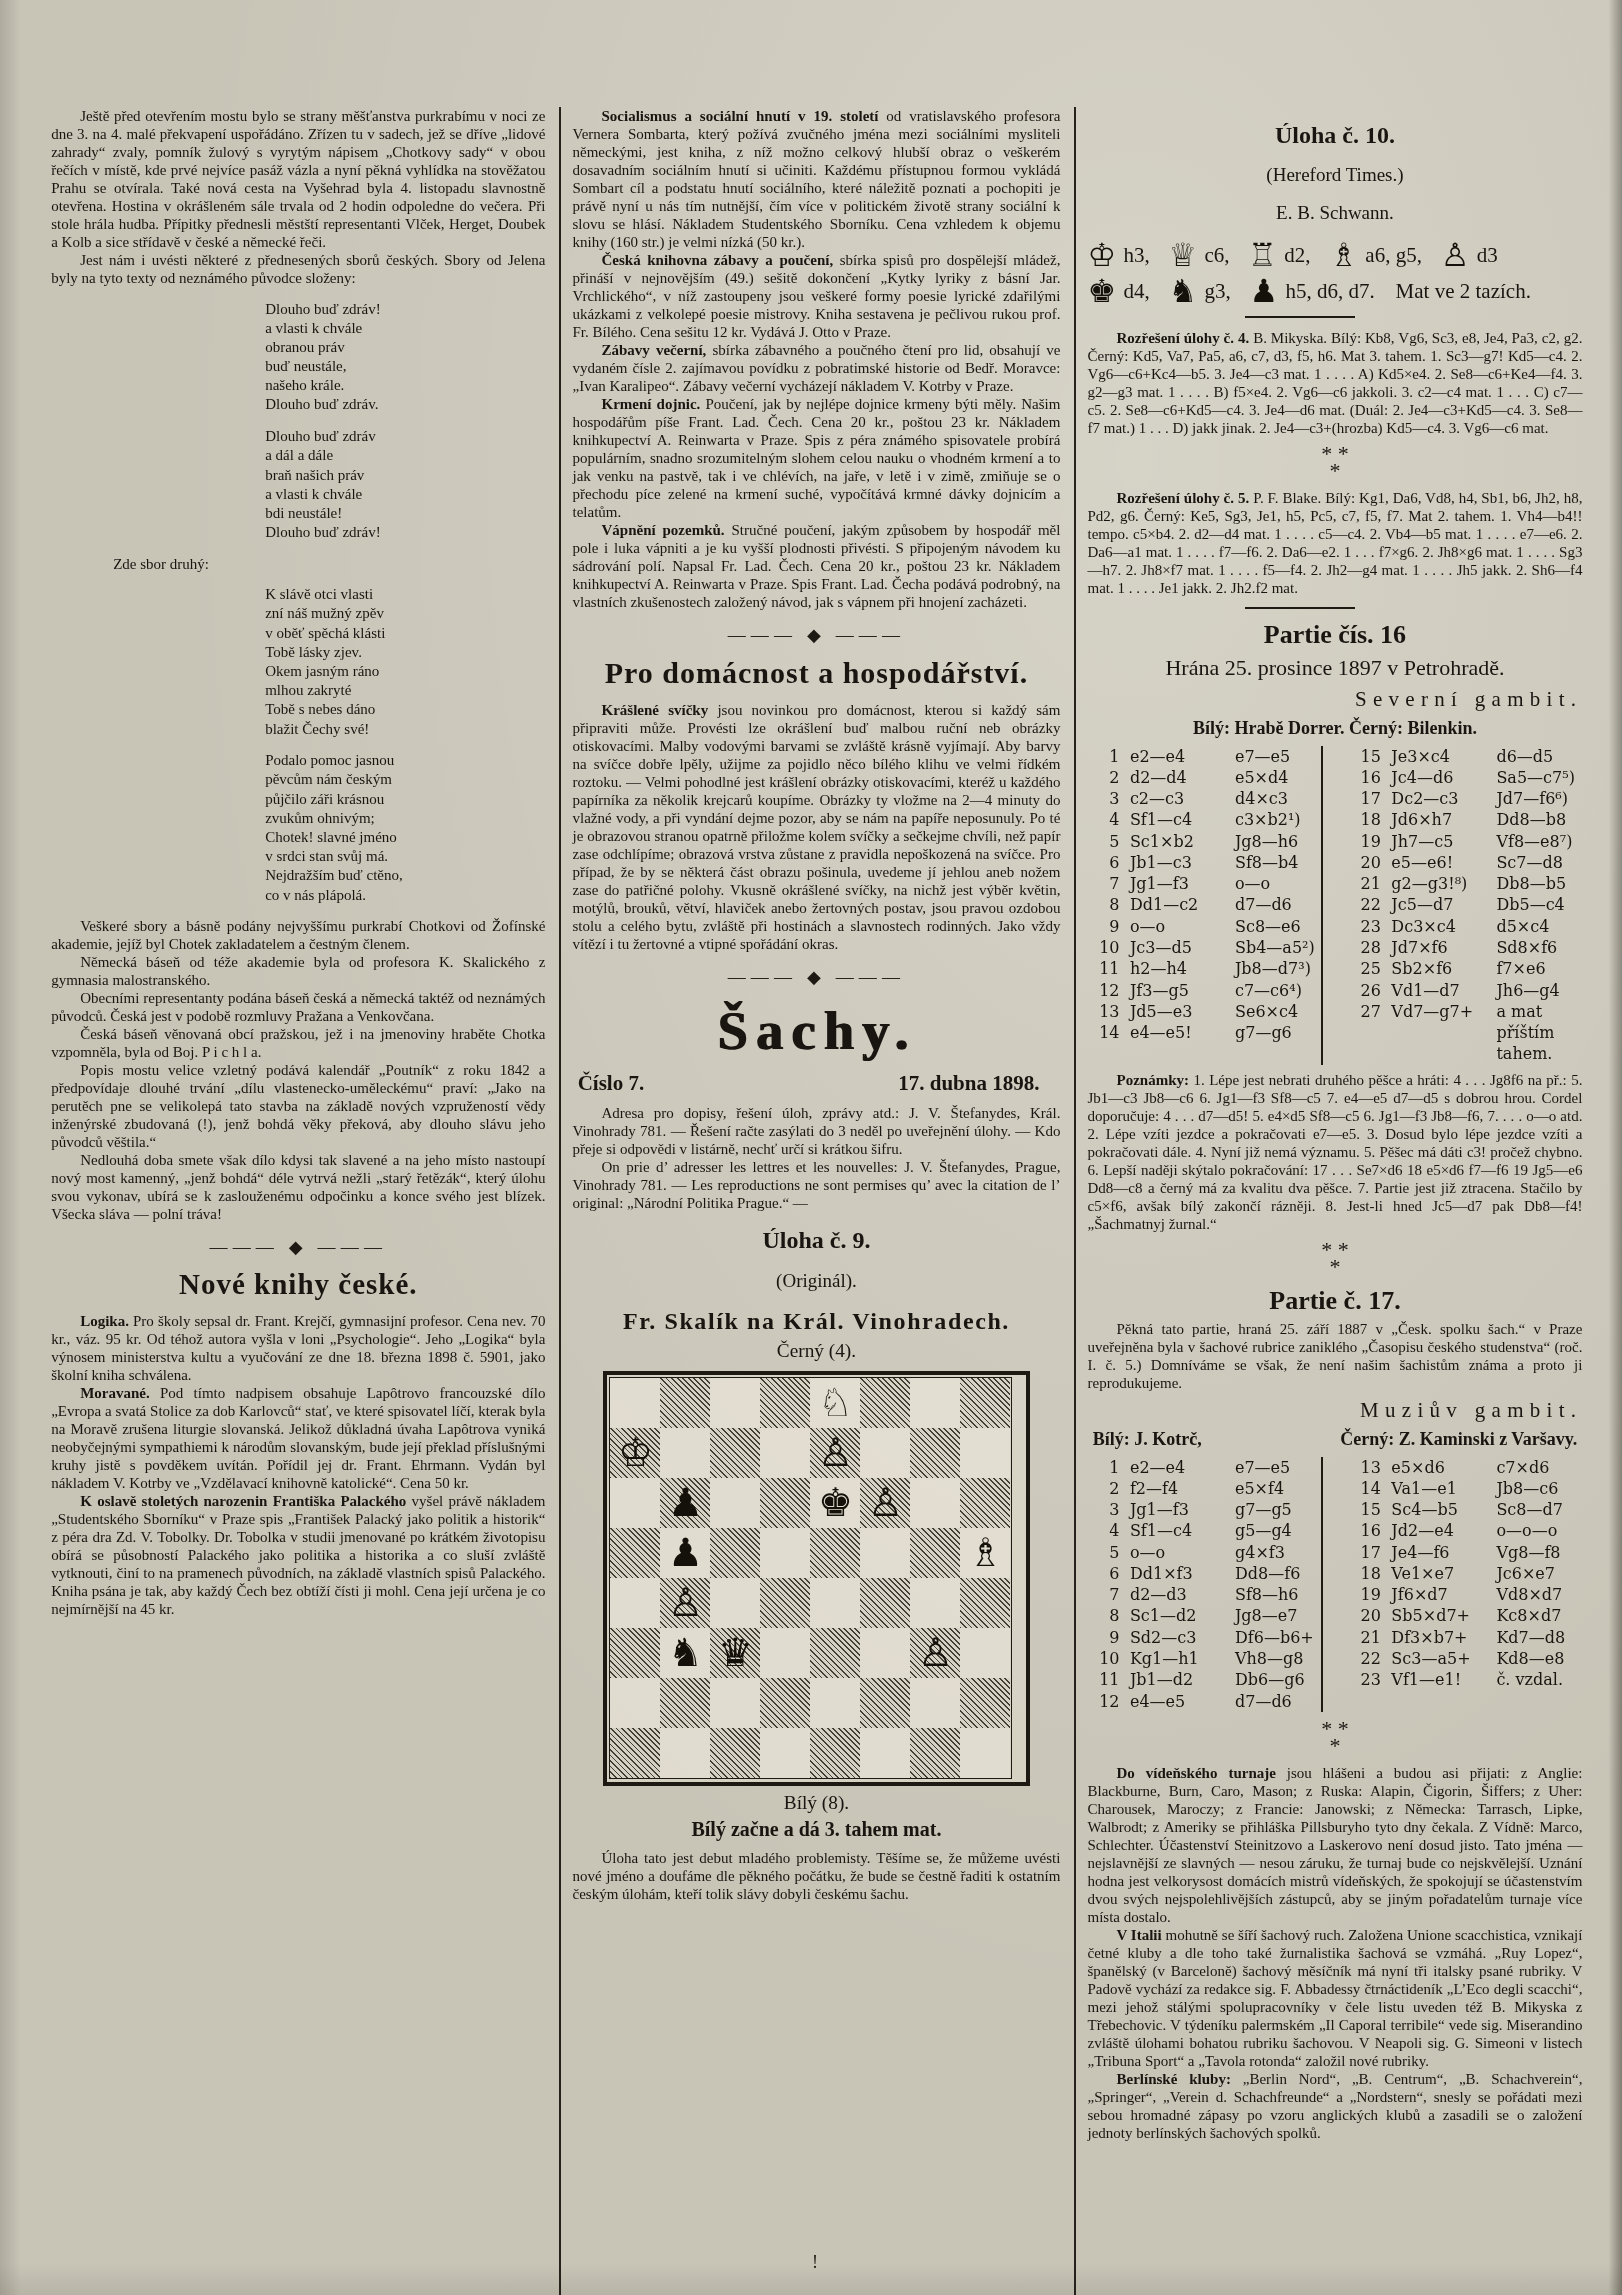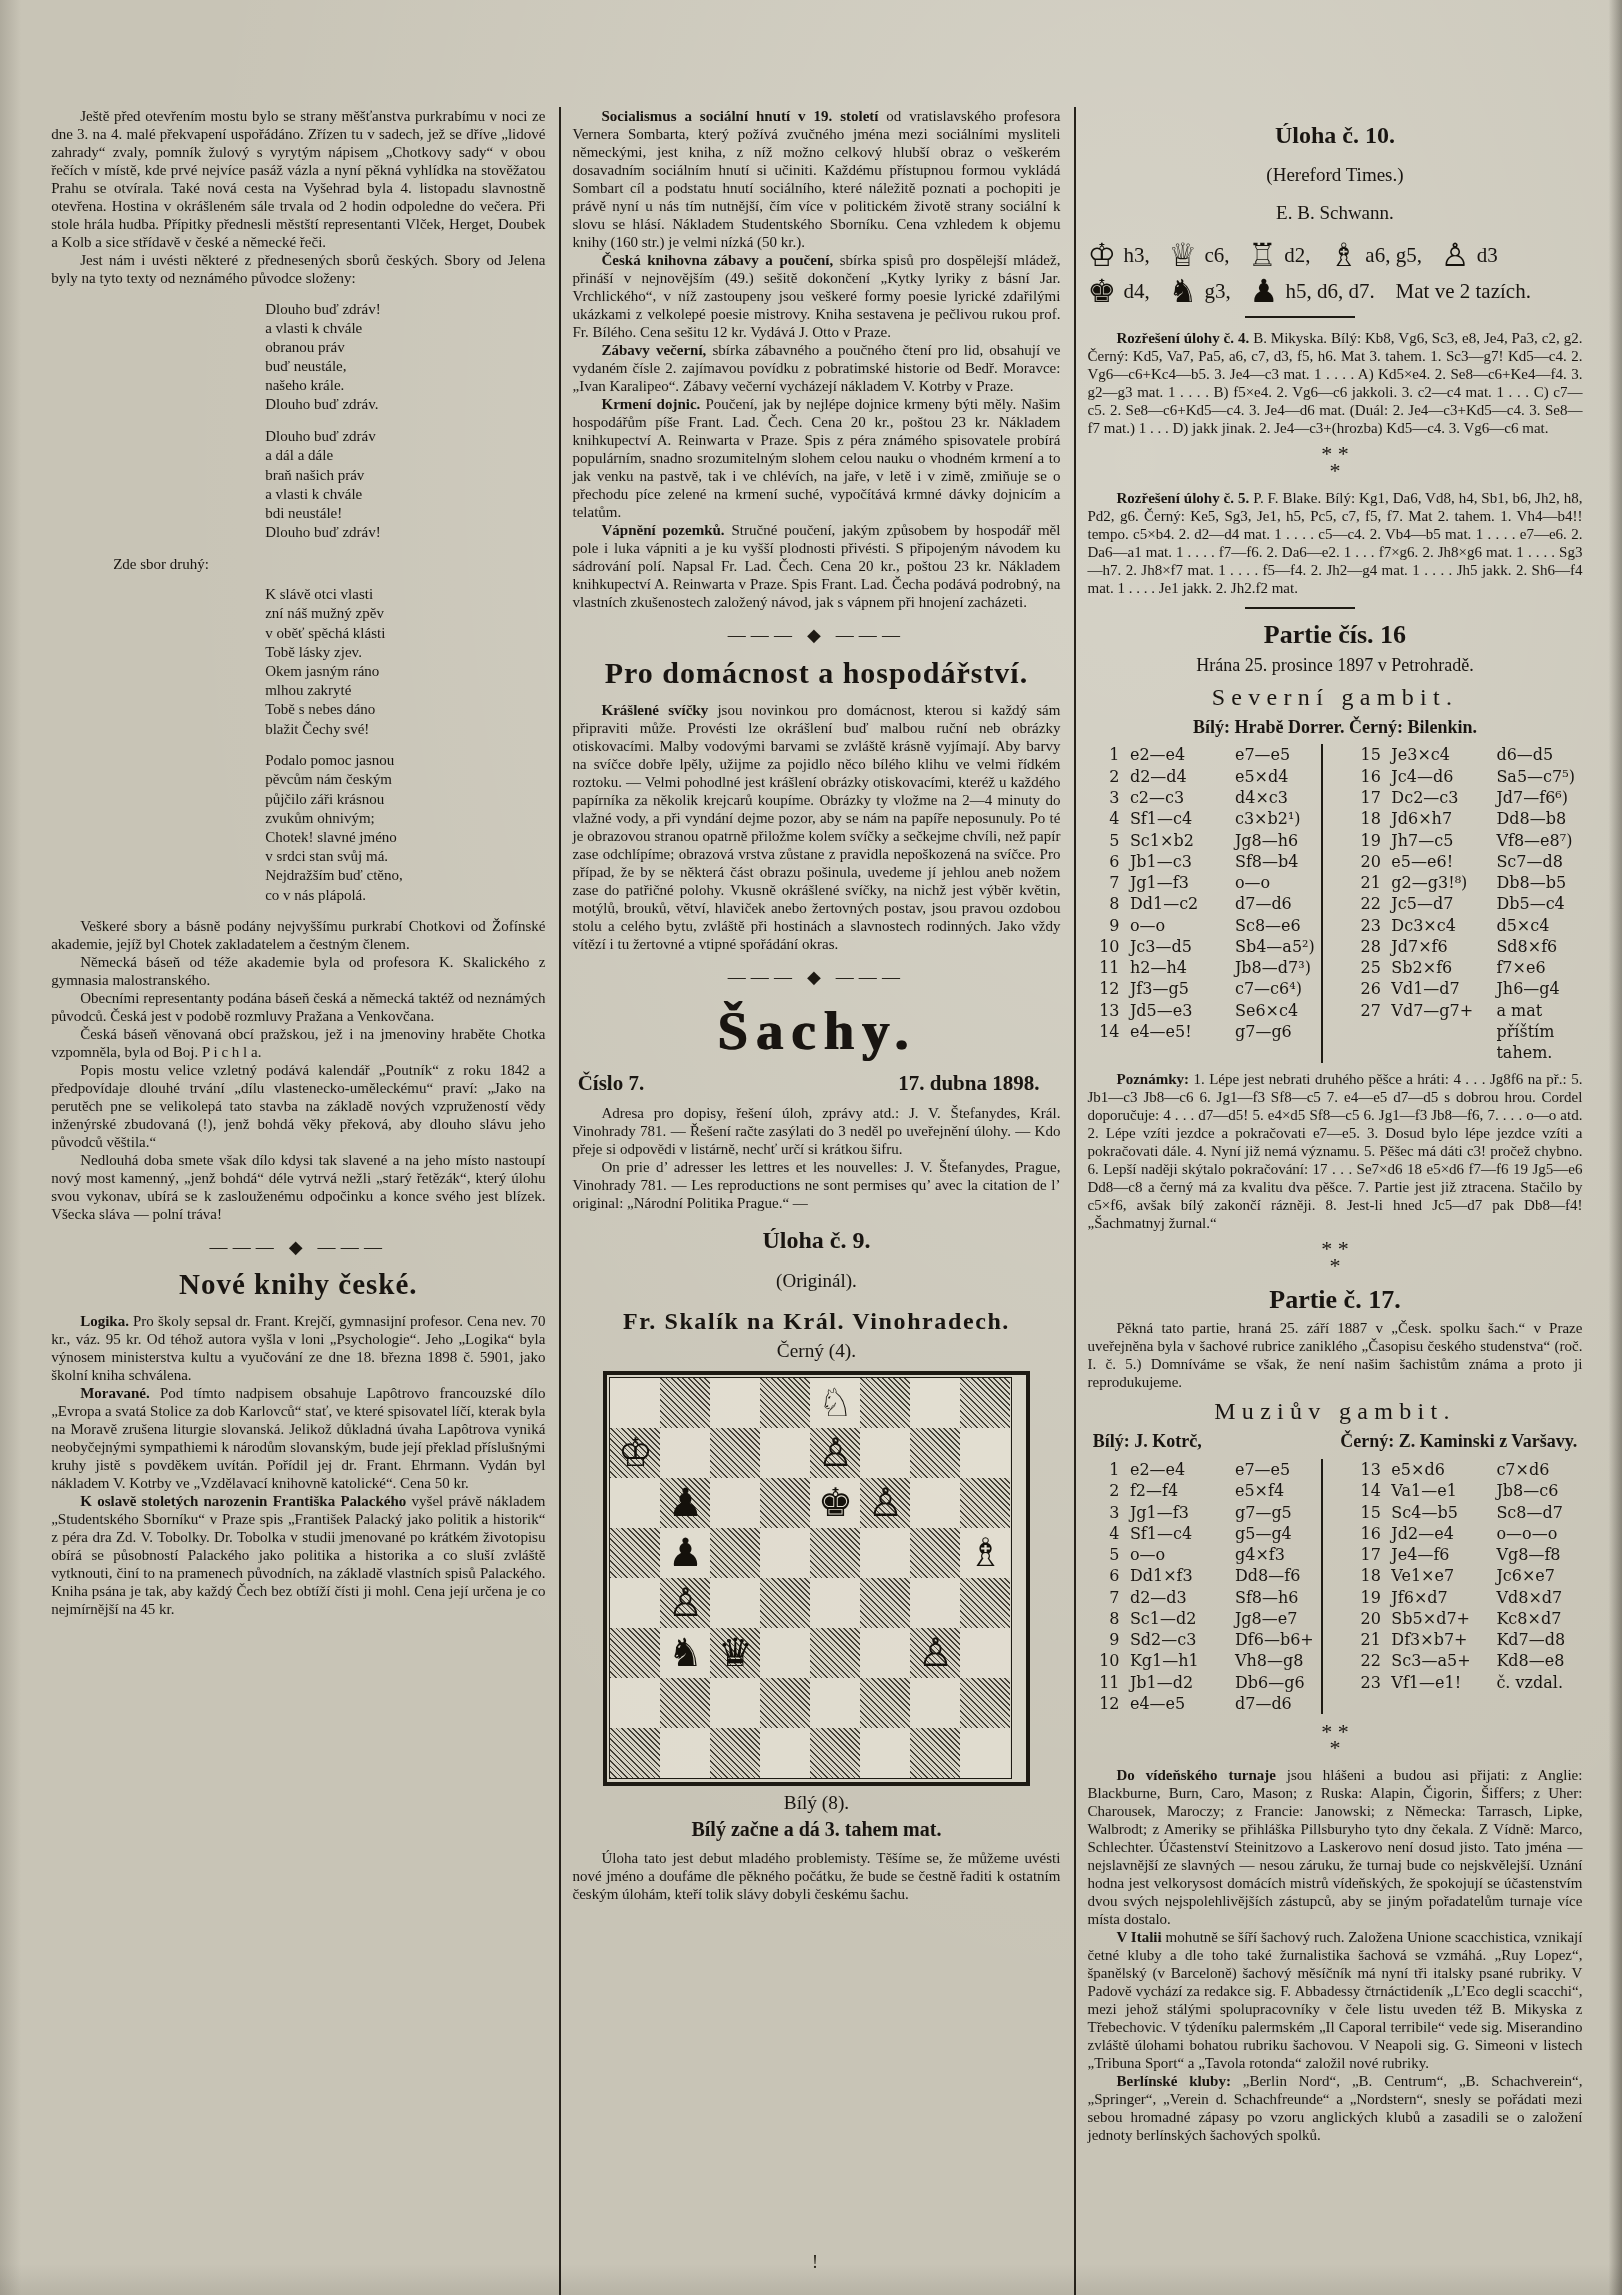--- a/index.html
+++ b/index.html
@@ -40,22 +40,22 @@
   .sq.light{background:rgba(245,242,230,.35);}
   .piece{position:absolute;inset:0;display:flex;align-items:center;justify-content:center;
          font-family:"DejaVu Sans",sans-serif;font-size:39px;color:#14110b;}
   .prob-stip{text-align:center;font-weight:bold;font-size:20px;margin:2.1px 0 7.3px;}
   .figline{display:flex;align-items:flex-end;flex-wrap:wrap;margin:5.2px 0 1px;column-gap:5.2px;}
   .figpiece{font-family:"DejaVu Sans",sans-serif;font-size:32px;line-height:.95;color:#14110b;}
   .figtext{font-size:21px;padding:0 13.6px 2.1px 2.1px;}
   .shortrule{width:110px;border-top:2.6px solid #1d1a13;margin:10.4px 0 10.4px 157px;}
   .stars{text-align:center;white-space:pre-line;font-size:22px;line-height:.75;margin:9.4px 0;}
   .game-title{text-align:center;font-weight:bold;font-size:26px;margin:9.4px 0 4.2px;}
-  .game-sub{text-align:center;font-size:18px;margin:1px 0;}
-  .game-open{text-align:center;font-size:24px;letter-spacing:6.3px;margin:6.3px 0 5.2px;}
+  .game-sub{text-align:center;font-size:22px;margin:1px 0;}
+  .game-open{text-align:right;font-size:21px;letter-spacing:6.3px;margin:6.3px 0 5.2px;}
   .game-players{text-align:center;font-weight:bold;font-size:18px;margin:2.1px 0 6.3px;}
   .game-players.split{display:flex;justify-content:space-between;padding:0 5.2px;}
   .movetable{display:flex;margin:3.1px 0 6.3px;font-size:16px;font-family:"DejaVu Serif","Liberation Serif",serif;}
   .mhalf{flex:1;}
   .mhalf + .mhalf{border-left:2.1px solid #1d1a13;padding-left:26px;}
   .mrow{display:flex;line-height:1.33;}
   .mnum{width:32px;text-align:right;padding-right:10.4px;flex:none;}
   .mw{width:45%;flex:none;}
   .mb{flex:1;}
   .footmark{position:absolute;bottom:22px;left:812px;font-size:18px;color:#262218;}

